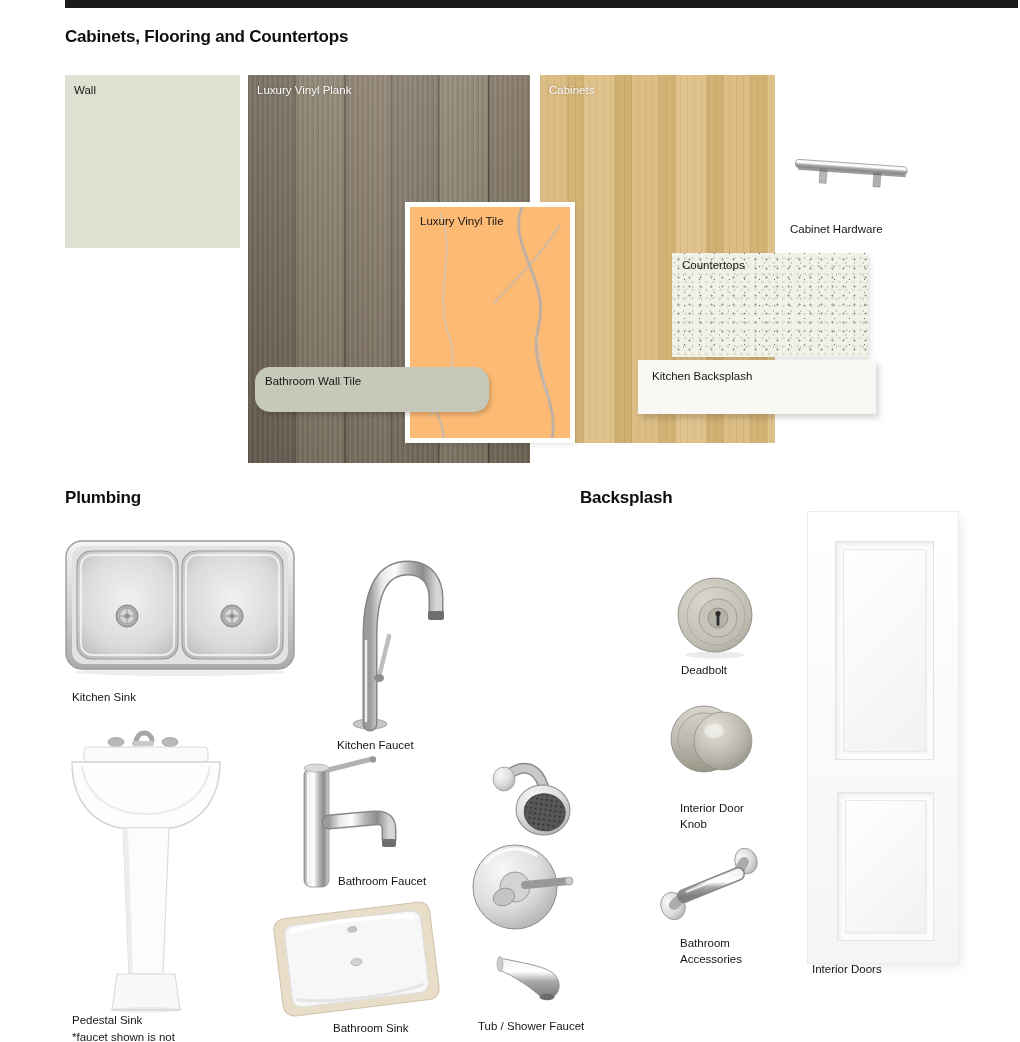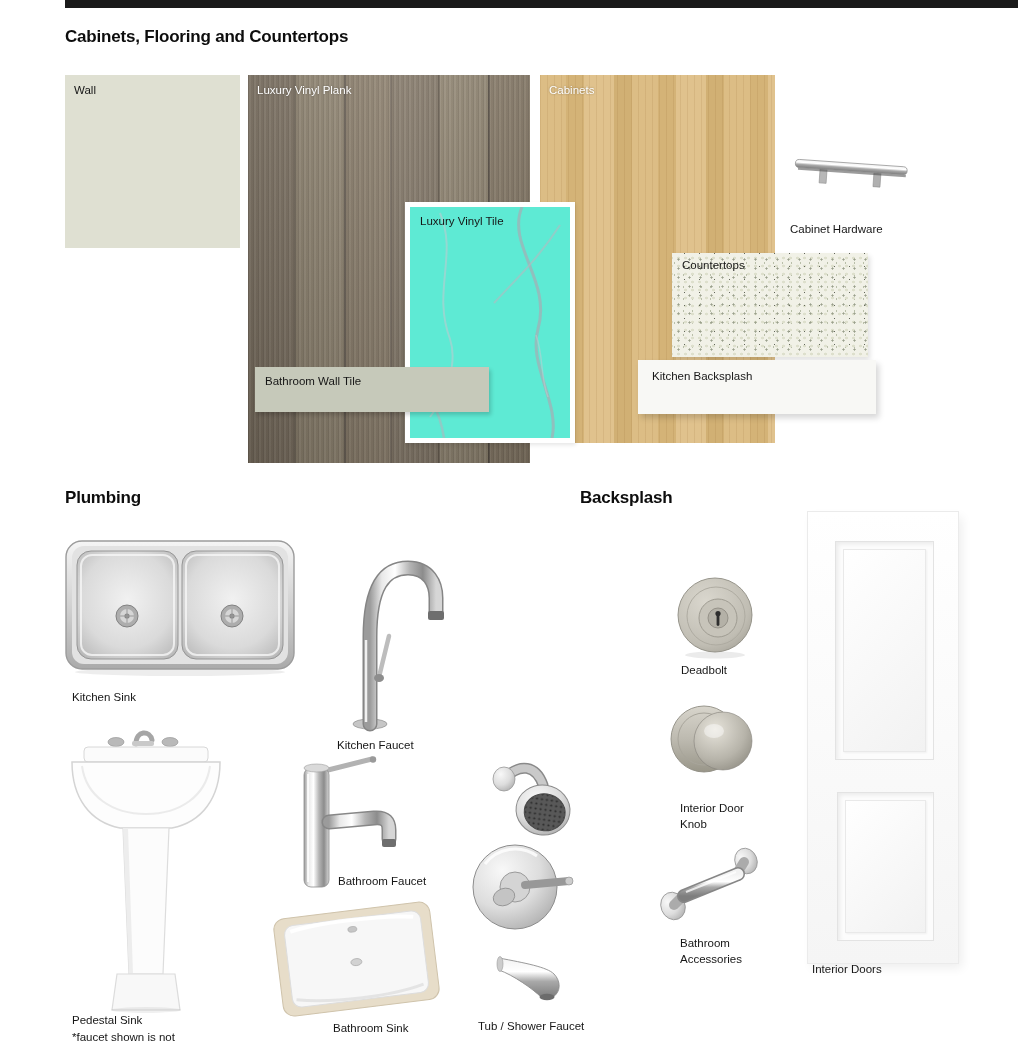--- a/index.html
+++ b/index.html
@@ -26,32 +26,32 @@
   #lvp{background:
       repeating-linear-gradient(90deg,rgba(0,0,0,0.10) 0 1px,rgba(255,255,255,0.05) 1px 3px,rgba(0,0,0,0.04) 3px 5px),
       repeating-linear-gradient(90deg,#837767 0 46px,#6d6253 46px 48px,#948874 48px 96px,#5f554a 96px 98px,#8c7f6c 98px 142px,#72675a 142px 144px);
   }
   #lvp .shade{position:absolute;inset:0;background:linear-gradient(180deg,rgba(255,255,255,0.07),rgba(0,0,0,0.14)),linear-gradient(90deg,rgba(0,0,0,0.10),rgba(255,255,255,0.05) 55%,rgba(0,0,0,0.08));}
   
   #cabinets{background:
       repeating-linear-gradient(90deg,rgba(140,95,40,0.12) 0 1px,transparent 1px 7px),
       repeating-linear-gradient(90deg,#dcbd85 0 26px,#d4b377 26px 44px,#e0c28d 44px 74px,#d1b074 74px 92px);}
   
-  #lvt{background:#5eead4;border:5px solid #ffffff;box-shadow:1px 2px 4px rgba(0,0,0,0.10);}
+  #lvt{background:#fdba74;border:5px solid #ffffff;box-shadow:1px 2px 4px rgba(0,0,0,0.10);}
   
   #countertops{background-color:#f1f1e7;
     background-image:
       radial-gradient(circle,#9aa08c 0.9px,transparent 1.2px),
       radial-gradient(circle,#62665a 0.7px,transparent 1px),
       radial-gradient(circle,#dddfcc 1.3px,transparent 1.6px),
       radial-gradient(circle,#b9bfa9 0.8px,transparent 1.1px);
     background-size:11px 9px,15px 13px,7px 8px,9px 12px;
     background-position:1px 2px,5px 7px,3px 1px,7px 4px;
     box-shadow:2px 3px 5px rgba(0,0,0,0.12);}
-  #walltile{background:#c6c9ba;box-shadow:2px 3px 4px rgba(0,0,0,0.18);}
+  #walltile{background:#c6c9ba;box-shadow:2px 3px 4px rgba(0,0,0,0.18);border-radius:15px;}
   #backsplash{background:#f8f8f5;box-shadow:3px 4px 6px rgba(0,0,0,0.16);}
   #topbar{background:#1a1a1a;}
   
   #door{background:linear-gradient(180deg,#ffffff,#f5f5f5);
         box-shadow:0 0 0 1px #ebebeb,4px 5px 10px rgba(0,0,0,0.07);}
   .door-panel{position:absolute;border:1px solid #e3e3e3;background:#fcfcfc;
         box-shadow:inset 2px 2px 4px rgba(0,0,0,0.07),inset -1px -1px 2px rgba(255,255,255,0.9);}
   .door-panel::after{content:"";position:absolute;inset:7px;border:1px solid #e9e9e9;
         background:linear-gradient(135deg,#ffffff,#f2f2f2);box-shadow:1px 1px 2px rgba(0,0,0,0.05);}
   svg{display:block;}

